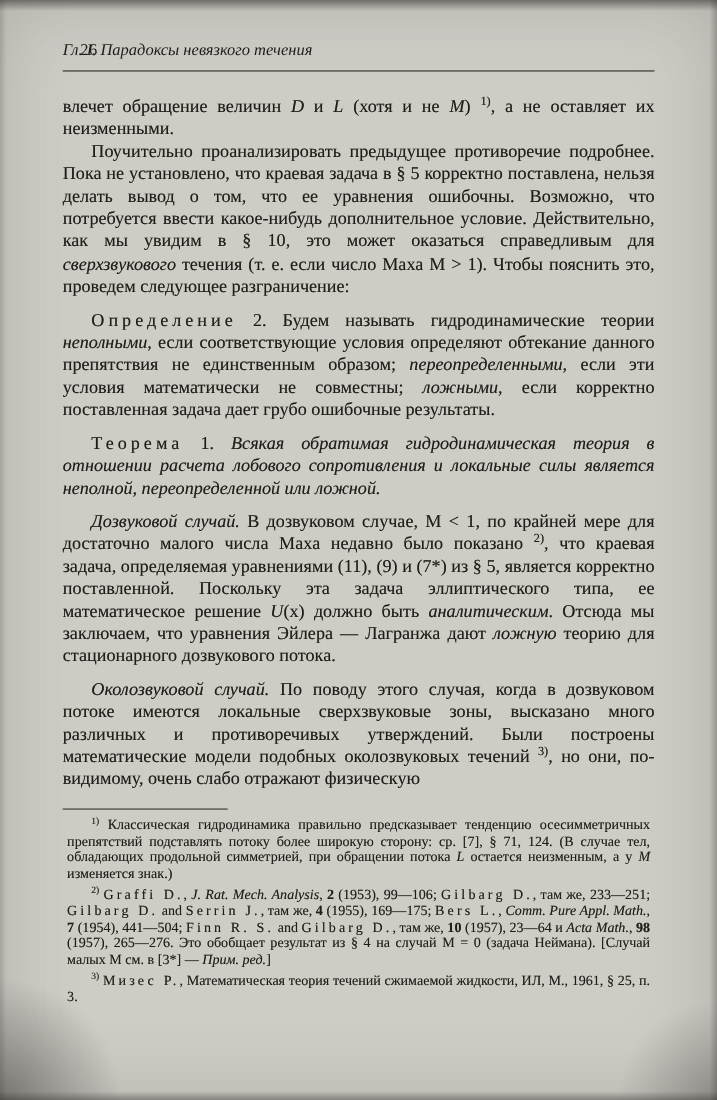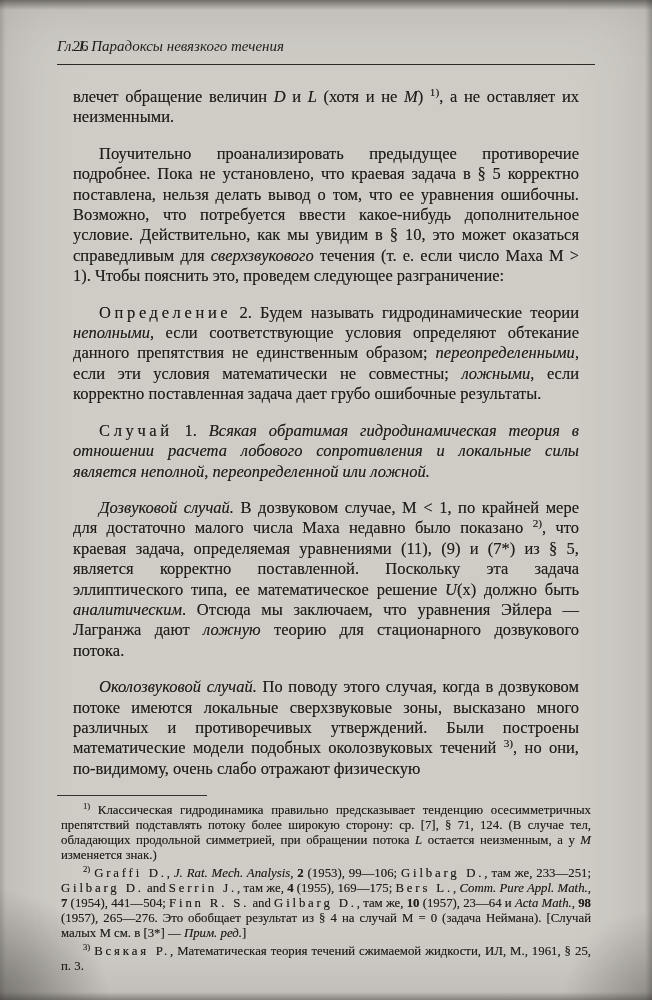--- a/index.html
+++ b/index.html
@@ -46,21 +46,21 @@
   }
   .body-text{
     margin-top:22px;
     font-size:16.5px;
     line-height:20.4px;
     text-align:justify;
     hyphens:auto;
     -webkit-hyphens:auto;
     text-shadow:0 0 .4px rgba(32,30,26,.55);
   }
-  .para{margin:16px;}
+  .para{margin:0;}
   .para.indent{text-indent:26px;}
   .para.gap{margin-top:10px;}
   .i{font-style:italic;}
   .b{font-weight:bold;}
   .sp{letter-spacing:.22em;}
   .sup{font-size:68%;vertical-align:super;line-height:0;}
   .fn-rule{
     border:0;
     border-top:1.2px solid #33312c;
     width:150px;
@@ -83,24 +83,24 @@
   <div class="header">
     <span class="pagenum">26</span>
     <span class="running">Гл. I. Парадоксы невязкого течения</span>
   </div>
   <hr class="header-rule">
 
   <div class="body-text" id="paragraphs">
       <p class="para"><span>влечет обращение величин </span><span class="i">D</span><span> и </span><span class="i">L</span><span> (хотя и не </span><span class="i">М</span><span>) </span><span class="sup">1)</span><span>, а не оставляет их неизменными.</span></p>
       <p class="para indent"><span>Поучительно проанализировать предыдущее противоречие подробнее. Пока не установлено, что краевая задача в § 5 корректно поставлена, нельзя делать вывод о том, что ее уравнения ошибочны. Возможно, что потребуется ввести какое-нибудь дополнительное условие. Действительно, как мы увидим в § 10, это может оказаться справедливым для </span><span class="i">сверхзвукового</span><span> течения (т. е. если число Маха М &gt; 1). Чтобы пояснить это, проведем следующее разграничение:</span></p>
       <p class="para indent gap"><span class="sp">Определение</span><span> 2. Будем называть гидродинамические теории </span><span class="i">неполными</span><span>, если соответствующие условия определяют обтекание данного препятствия не единственным образом; </span><span class="i">переопределенными</span><span>, если эти условия математически не совместны; </span><span class="i">ложными</span><span>, если корректно поставленная задача дает грубо ошибочные результаты.</span></p>
-      <p class="para indent gap"><span class="sp">Случай</span><span> 1. </span><span class="i">Всякая обратимая гидродинамическая теория в отношении расчета лобового сопротивления и локальные силы является неполной, переопределенной или ложной.</span></p>
+      <p class="para indent gap"><span class="sp">Теорема</span><span> 1. </span><span class="i">Всякая обратимая гидродинамическая теория в отношении расчета лобового сопротивления и локальные силы является неполной, переопределенной или ложной.</span></p>
       <p class="para indent gap"><span class="i">Дозвуковой случай.</span><span> В дозвуковом случае, М &lt; 1, по крайней мере для достаточно малого числа Маха недавно было показано </span><span class="sup">2)</span><span>, что краевая задача, определяемая уравнениями (11), (9) и (7*) из § 5, является корректно поставленной. Поскольку эта задача эллиптического типа, ее математическое решение </span><span class="i">U</span><span>(x) должно быть </span><span class="i">аналитическим</span><span>. Отсюда мы заключаем, что уравнения Эйлера — Лагранжа дают </span><span class="i">ложную</span><span> теорию для стационарного дозвукового потока.</span></p>
       <p class="para indent gap"><span class="i">Околозвуковой случай.</span><span> По поводу этого случая, когда в дозвуковом потоке имеются локальные сверхзвуковые зоны, высказано много различных и противоречивых утверждений. Были построены математические модели подобных околозвуковых течений </span><span class="sup">3)</span><span>, но они, по-видимому, очень слабо отражают физическую</span></p>
     </div>
 
   <hr class="fn-rule">
   <div class="footnotes" id="footnotes">
       <p class="fn"><span class="sup">1)</span><span> Классическая гидродинамика правильно предсказывает тенденцию осесимметричных препятствий подставлять потоку более широкую сторону: ср. [7], § 71, 124. (В случае тел, обладающих продольной симметрией, при обращении потока </span><span class="i">L</span><span> остается неизменным, а у </span><span class="i">М</span><span> изменяется знак.)</span></p>
       <p class="fn"><span class="sup">2)</span><span> </span><span class="sp">Graffi D.</span><span>, </span><span class="i">J. Rat. Mech. Analysis</span><span>, </span><span class="b">2</span><span> (1953), 99—106; </span><span class="sp">Gilbarg D.</span><span>, там же, 233—251; </span><span class="sp">Gilbarg D.</span><span> and </span><span class="sp">Serrin J.</span><span>, там же, </span><span class="b">4</span><span> (1955), 169—175; </span><span class="sp">Bers L.</span><span>, </span><span class="i">Comm. Pure Appl. Math.</span><span>, </span><span class="b">7</span><span> (1954), 441—504; </span><span class="sp">Finn R. S.</span><span> and </span><span class="sp">Gilbarg D.</span><span>, там же, </span><span class="b">10</span><span> (1957), 23—64 и </span><span class="i">Acta Math.</span><span>, </span><span class="b">98</span><span> (1957), 265—276. Это обобщает результат из § 4 на случай М = 0 (задача Неймана). [Случай малых М см. в [3*] — </span><span class="i">Прим. ред.</span><span>]</span></p>
-      <p class="fn"><span class="sup">3)</span><span> </span><span class="sp">Всякая Р.</span><span>, Математическая теория течений сжимаемой жидкости, ИЛ, М., 1961, § 25, п. 3.</span></p>
+      <p class="fn"><span class="sup">3)</span><span> </span><span class="sp">Мизес Р.</span><span>, Математическая теория течений сжимаемой жидкости, ИЛ, М., 1961, § 25, п. 3.</span></p>
     </div>
 </div>
 
 </body></html>

